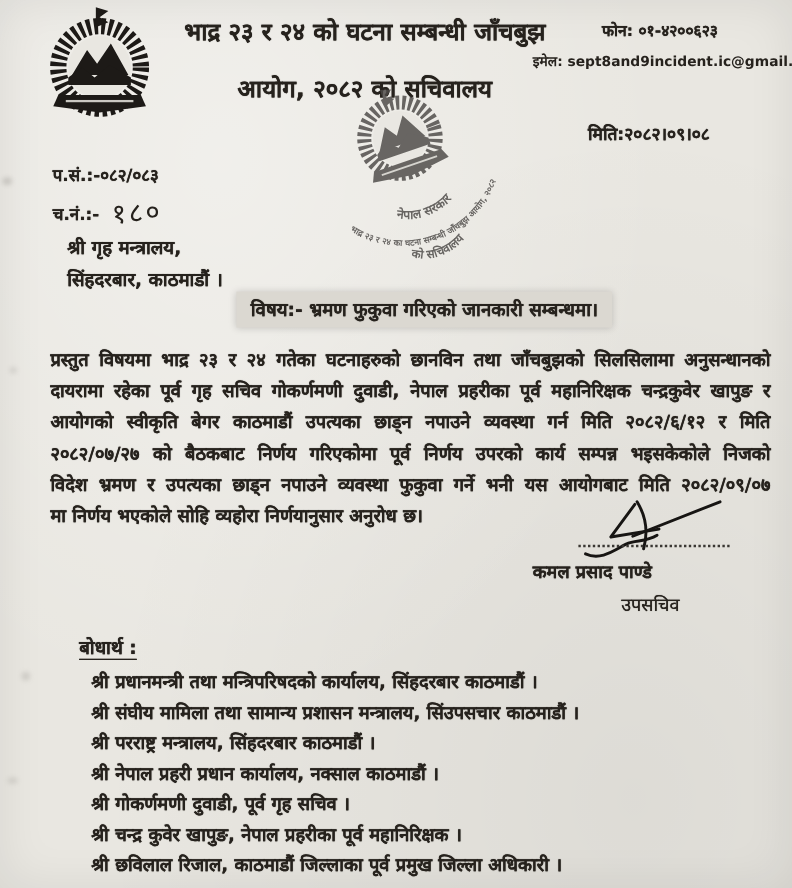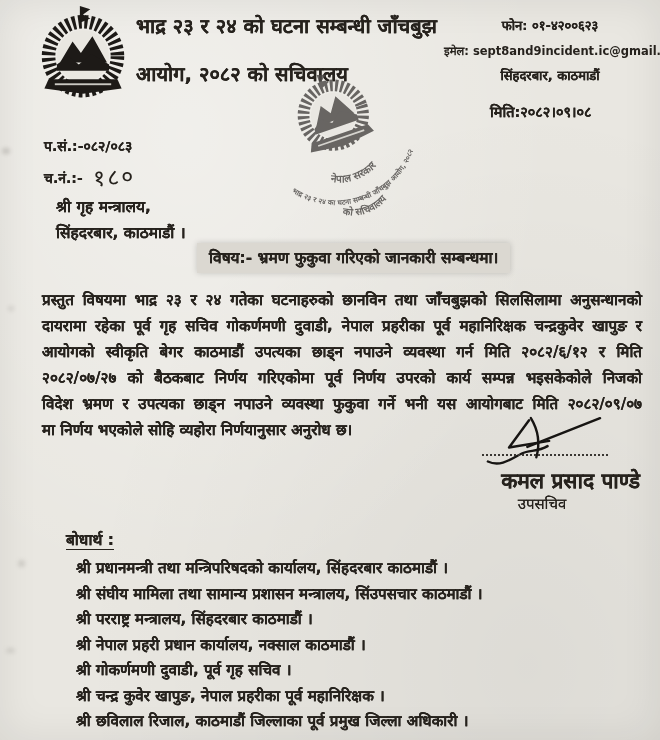--- a/index.html
+++ b/index.html
@@ -17,21 +17,21 @@
       var(--paper);
     font-family:"DejaVu Sans","Liberation Sans",sans-serif;
     color:var(--ink);
     overflow:hidden;
     box-shadow:inset 0 0 40px rgba(0,0,0,.08);
   }
   .t{text-shadow:0 0 .6px currentColor;}
   
   .logo{position:absolute;left:30px;top:4px;width:106px;height:96px;color:#1d1a17;}
   .logo svg{width:100%;height:100%;}
-  .title-block{position:absolute;left:136px;top:12px;width:336px;}
+  .title-block{position:absolute;left:136px;top:12px;width:336px;text-align:center;}
   .title-line1{font-size:20px;font-weight:700;line-height:28px;}
   .title-line2{font-size:20px;font-weight:700;line-height:28px;margin-top:20px;}
   .contact-block{position:absolute;left:444px;top:16px;width:212px;text-align:center;}
   .phone{font-size:13px;font-weight:700;}
   .email{font-size:11.5px;font-weight:600;margin-top:9px;white-space:nowrap;}
   .office-address{font-size:13px;font-weight:600;margin-top:8px;}
   
   .stamp{position:absolute;left:248px;top:66px;width:196px;height:172px;
          transform:rotate(-19deg);opacity:.82;color:var(--stamp);}
   .stamp svg{width:100%;height:100%;}
@@ -51,22 +51,22 @@
   
   .body-block{position:absolute;left:42px;top:287px;width:600px;}
   .body-line{font-size:15.2px;font-weight:600;line-height:26px;height:26px;
              text-align:justify;text-align-last:justify;white-space:normal;}
   .body-line.last{text-align-last:left;}
   
   .sig-scribble{position:absolute;left:468px;top:414px;width:152px;height:52px;
                 transform:rotate(-5deg);color:#171513;}
   .sig-dots{position:absolute;left:482px;top:436px;width:126px;height:20px;
             border-bottom:2.6px dotted #3a3733;}
-  .sig-name{position:absolute;left:444px;top:466px;width:196px;text-align:right;
-            font-size:21px;font-weight:700;}
+  .sig-name{position:absolute;left:444px;top:466px;width:196px;text-align:left;
+            font-size:15px;font-weight:700;}
   .sig-title{position:absolute;left:444px;top:493px;width:196px;text-align:center;
              font-size:15px;font-weight:400;}
   
   .cc-heading{position:absolute;left:66px;top:528px;font-size:15.5px;font-weight:700;
               text-decoration:underline;text-underline-offset:4px;}
   .cc-list{position:absolute;left:76px;top:556px;width:560px;}
   .cc-item{font-size:15.2px;font-weight:600;line-height:25.5px;height:25.5px;white-space:nowrap;}
   
   .smudge{position:absolute;background:#9a9791;border-radius:50%;filter:blur(2px);opacity:.45;}
   .sm1{left:2px;top:148px;width:8px;height:6px;}
@@ -104,21 +104,20 @@
   </div>
 
   <div class="title-block">
     <div class="title-line1 t">भाद्र २३ र २४ को घटना सम्बन्धी जाँचबुझ</div>
     <div class="title-line2 t">आयोग, २०८२ को सचिवालय</div>
   </div>
 
   <div class="contact-block">
     <div class="phone t">फोन: ०१-४२००६२३</div>
     <div class="email"><span>इमेल:</span> <span>sept8and9incident.ic@gmail.com</span></div>
-    <div class="office-address t">सिंहदरबार, काठमाडौं</div>
   </div>
 
   <div class="stamp">
     <svg viewBox="0 0 200 172">
       <defs>
         <path id="arc1" d="M 60,96 A 50 50 0 0 0 140,96"></path>
         <path id="arc2" d="M 26,94 A 84 84 0 0 0 174,94"></path>
         <path id="arc3" d="M 70,140 A 44 44 0 0 0 130,140"></path>
       </defs>
       <use href="#emblem" x="54" y="0" width="92" height="85"></use>

